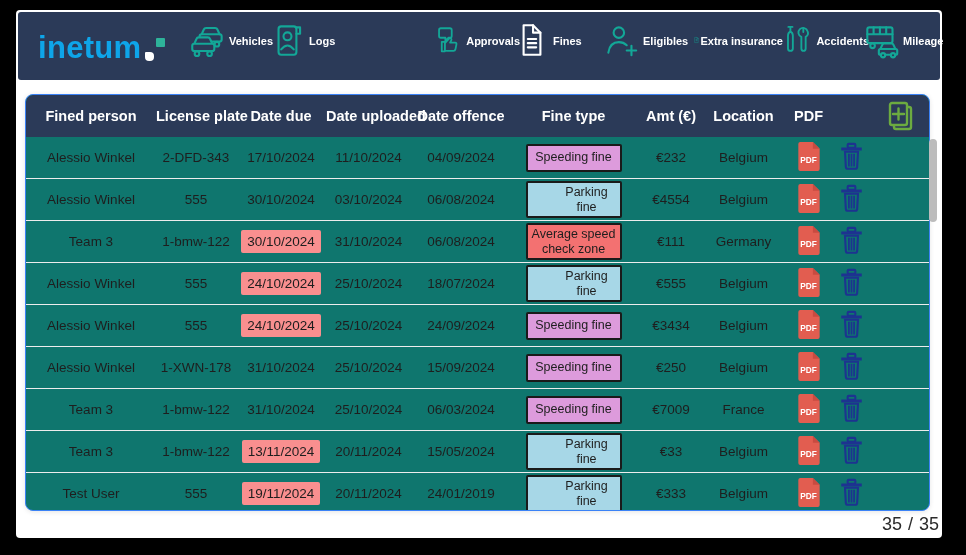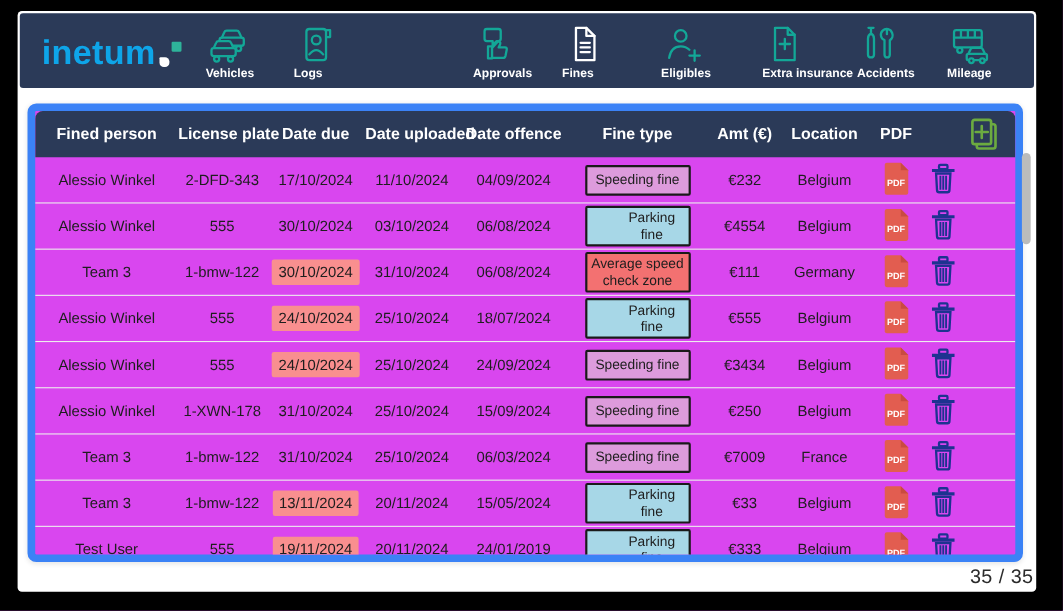--- a/index.html
+++ b/index.html
@@ -20,28 +20,28 @@
   body{width:966px;height:555px;overflow:hidden;font-family:"Liberation Sans",sans-serif;}
   .page{position:relative;width:966px;height:555px;background:#000;}
   .window{position:absolute;left:16px;top:10px;width:926px;height:528px;background:#fff;border-radius:4px;}
 
   
   .topbar{position:absolute;left:18px;top:12px;width:922px;height:68px;background:var(--navy);border-radius:3px;}
   .logo{position:absolute;left:20px;top:22px;display:flex;align-items:flex-end;color:#0ea5e9;}
   .logo-text{font-size:31px;font-weight:bold;letter-spacing:.3px;line-height:.9;}
   .logo-comma{width:9px;height:9px;background:#fff;border-radius:1px 4px 4px 4px;margin-left:4px;margin-bottom:1px;}
   .logo-square{width:9px;height:9px;background:var(--logo-square);border-radius:1px;margin-left:2px;margin-bottom:15px;}
-  .nav-item{position:absolute;top:9px;transform:translateX(-50%);display:flex;flex-direction:column;color:var(--teal);cursor:pointer;width:90px;}
+  .nav-item{position:absolute;top:9px;transform:translateX(-50%);display:flex;flex-direction:row;align-items:center;color:var(--teal);cursor:pointer;width:90px;}
   .nav-item.active{color:#fff;}
   .nav-item svg{display:block;}
   .nav-label{margin-top:2px;font-size:11px;font-weight:bold;color:#fff;white-space:nowrap;}
   .occlude{fill:var(--navy);}
 
   
-  .card{position:absolute;left:25px;top:94px;width:905px;height:417px;background:#d946ef;border:7px solid #3b82f6;border-radius:8px;box-shadow:0 1px 5px rgba(0,0,0,.10);overflow:hidden;}
+  .card{position:absolute;left:25px;top:94px;width:905px;height:417px;background:#0f766e;border:1px solid #3b82f6;border-radius:8px;box-shadow:0 1px 5px rgba(0,0,0,.10);overflow:hidden;}
   .grid{display:grid;grid-template-columns:130px 80px 90px 85px 100px 125px 70px 75px 55px 30px 1fr;align-items:center;}
   .thead{position:relative;height:42px;background:var(--navy);border-radius:7px 7px 0 0;}
   .thead .hcell{color:#fff;font-size:14.5px;font-weight:600;text-align:center;white-space:nowrap;}
   .add-btn{position:absolute;right:10px;top:4px;width:36px;height:36px;background:transparent;border:none;cursor:pointer;padding:0;}
   .trow{height:42px;border-bottom:1px solid #ededed;}
   .cell{text-align:center;font-size:13.5px;color:#1e1e1e;white-space:nowrap;}
   .due-chip{display:inline-block;padding:4px 6px;border-radius:2px;}
   .due-chip.overdue{background:var(--overdue);}
   .badge{display:inline-flex;width:96px;min-height:28px;justify-content:center;align-items:center;border:2px solid #1a1a1a;border-radius:2px;font-size:12.5px;line-height:1.15;text-align:center;white-space:normal;padding:2px 2px;}
   .badge-speeding{background:var(--badge-speeding);}

